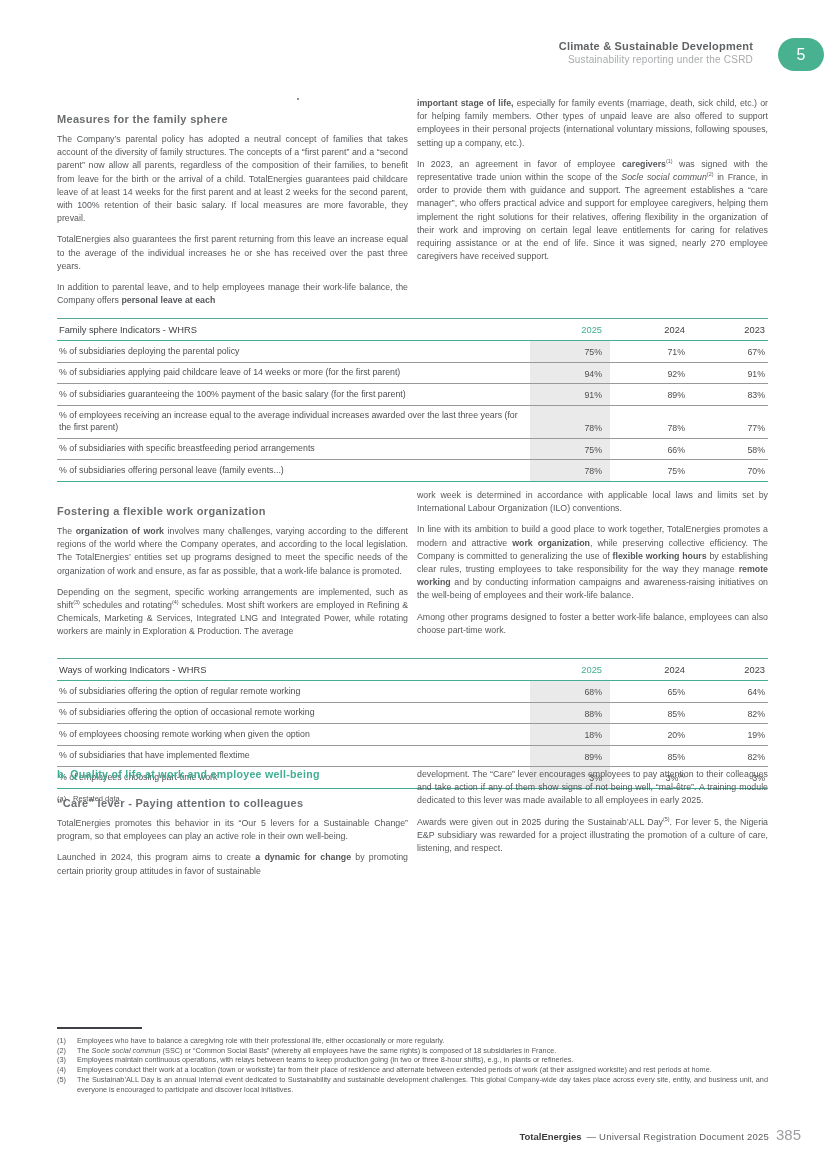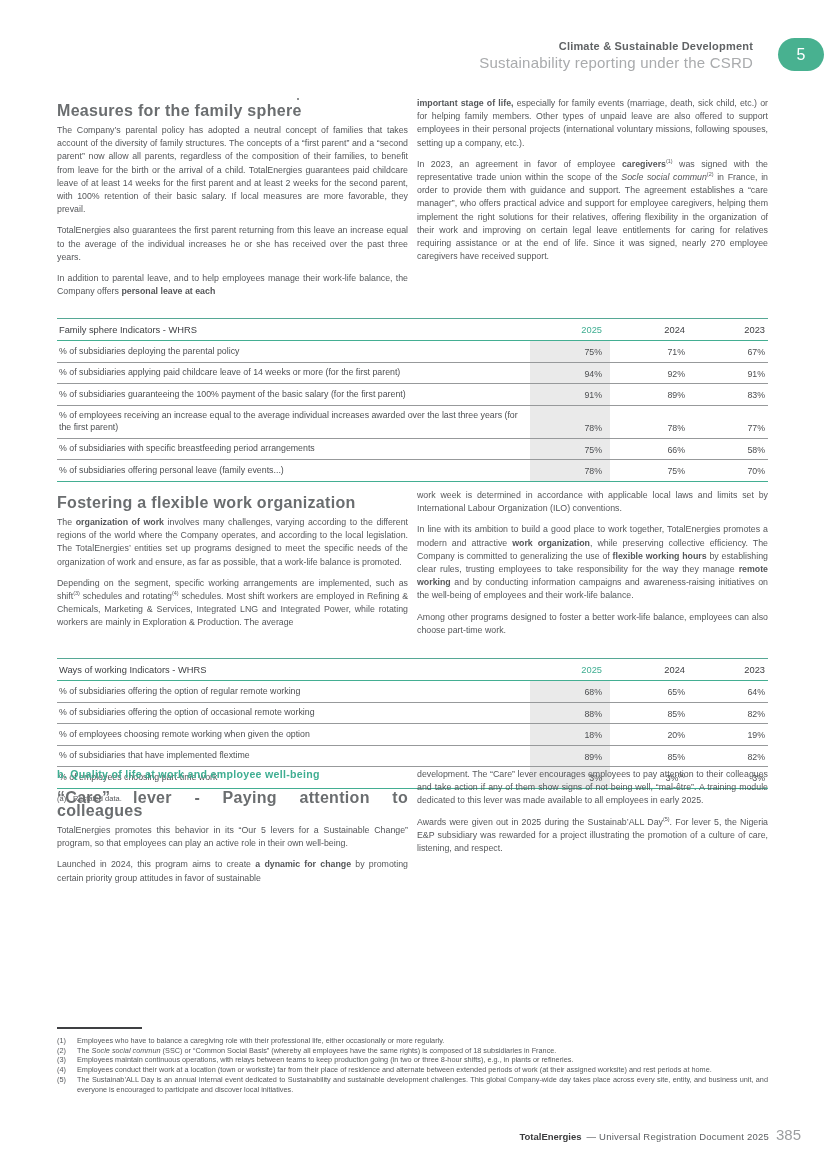--- a/index.html
+++ b/index.html
@@ -4,32 +4,32 @@
 <style>
   html,body{margin:0;padding:0;background:#ffffff;}
   .page{position:relative;width:825px;height:1168px;background:#ffffff;overflow:hidden;
         font-family:"Liberation Sans","DejaVu Sans",sans-serif;color:#55575a;}
   .b{font-weight:bold;} .i{font-style:italic;}
   sup{font-size:62%;vertical-align:super;line-height:0;}
 
   
   .page-header{position:absolute;top:40px;right:72px;text-align:right;}
   .header-title{font-size:11px;font-weight:bold;color:#606365;letter-spacing:0.2px;}
-  .header-subtitle{font-size:15px;color:#a9abad;margin-top:2px;letter-spacing:0.2px;}
+  .header-subtitle{font-size:10px;color:#a9abad;margin-top:2px;letter-spacing:0.2px;}
   .chapter-badge{position:absolute;top:38px;right:1px;width:46px;height:33px;border-radius:17px;
         background:#48b190;color:#ffffff;font-size:16px;display:flex;align-items:center;justify-content:center;}
 
   .stray-dot{position:absolute;left:297px;top:98px;width:2px;height:2px;background:#6a6c6e;border-radius:50%;}
 
   
   .sec{position:absolute;left:57px;width:711px;display:flex;gap:9px;}
   .sec1{top:97px;} .sec2{top:489px;} .secb{top:768px;}
   .col{flex:1;text-align:justify;font-size:8.8px;line-height:13.2px;color:#55575a;}
   .para{margin:0 0 8px 0;}
-  .sec-h{margin:7px 0 7px 0;font-size:16px;font-weight:bold;color:#6b6e70;letter-spacing:0.3px;line-height:13px;}
+  .sec-h{margin:16px 0 7px 0;font-size:11px;font-weight:bold;color:#6b6e70;letter-spacing:0.3px;line-height:13px;}
   .teal-h{margin:0 0 10px 0;font-size:10.6px;font-weight:bold;color:#3fae92;letter-spacing:0.3px;line-height:13px;}
 
   
   .tbl{position:absolute;left:57px;width:711px;}
   .tbl1{top:318px;} .tbl2{top:658px;}
   .tbl-head{display:flex;align-items:center;border-top:1px solid #53a globally;}
   .tbl-head{display:flex;align-items:center;border-top:1px solid #56a895;border-bottom:1px solid #43ae92;
         font-size:9.3px;font-weight:normal;color:#3e4043;}
   .tbl-title{flex:1;padding:6px 4px 5px 2px;}
   .ycell{padding:6px 8px 5px 0;text-align:right;box-sizing:border-box;}

